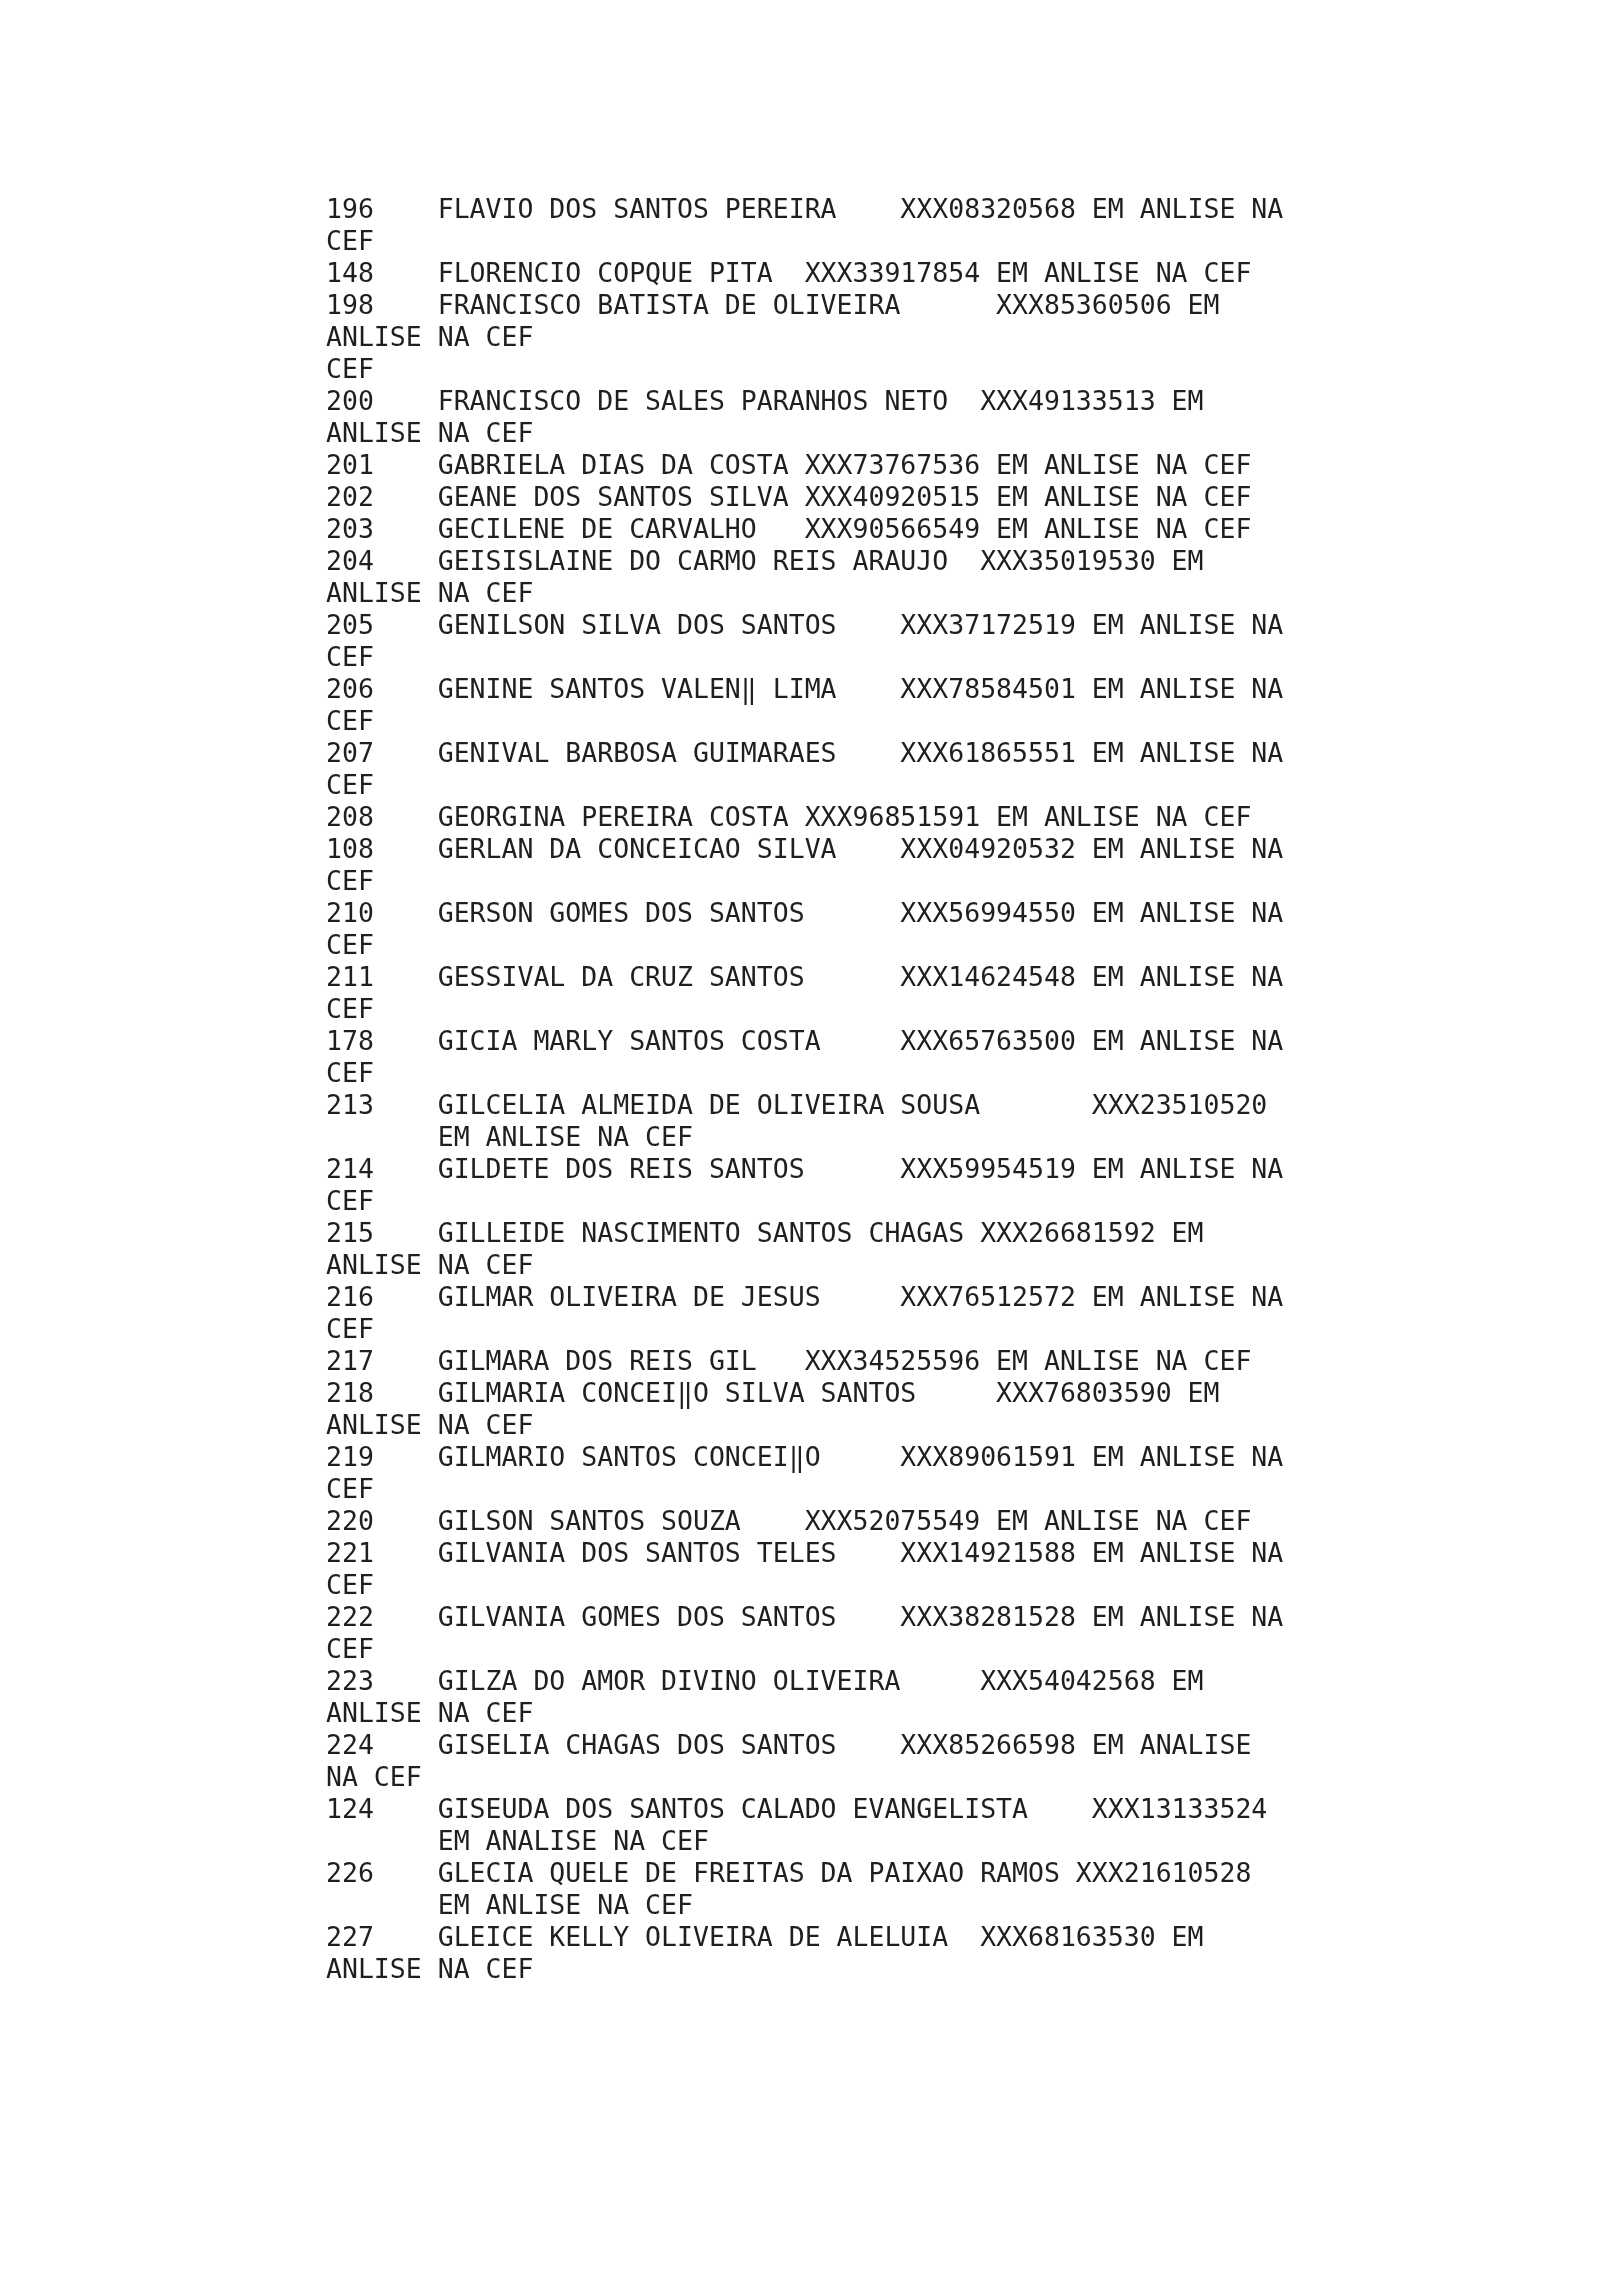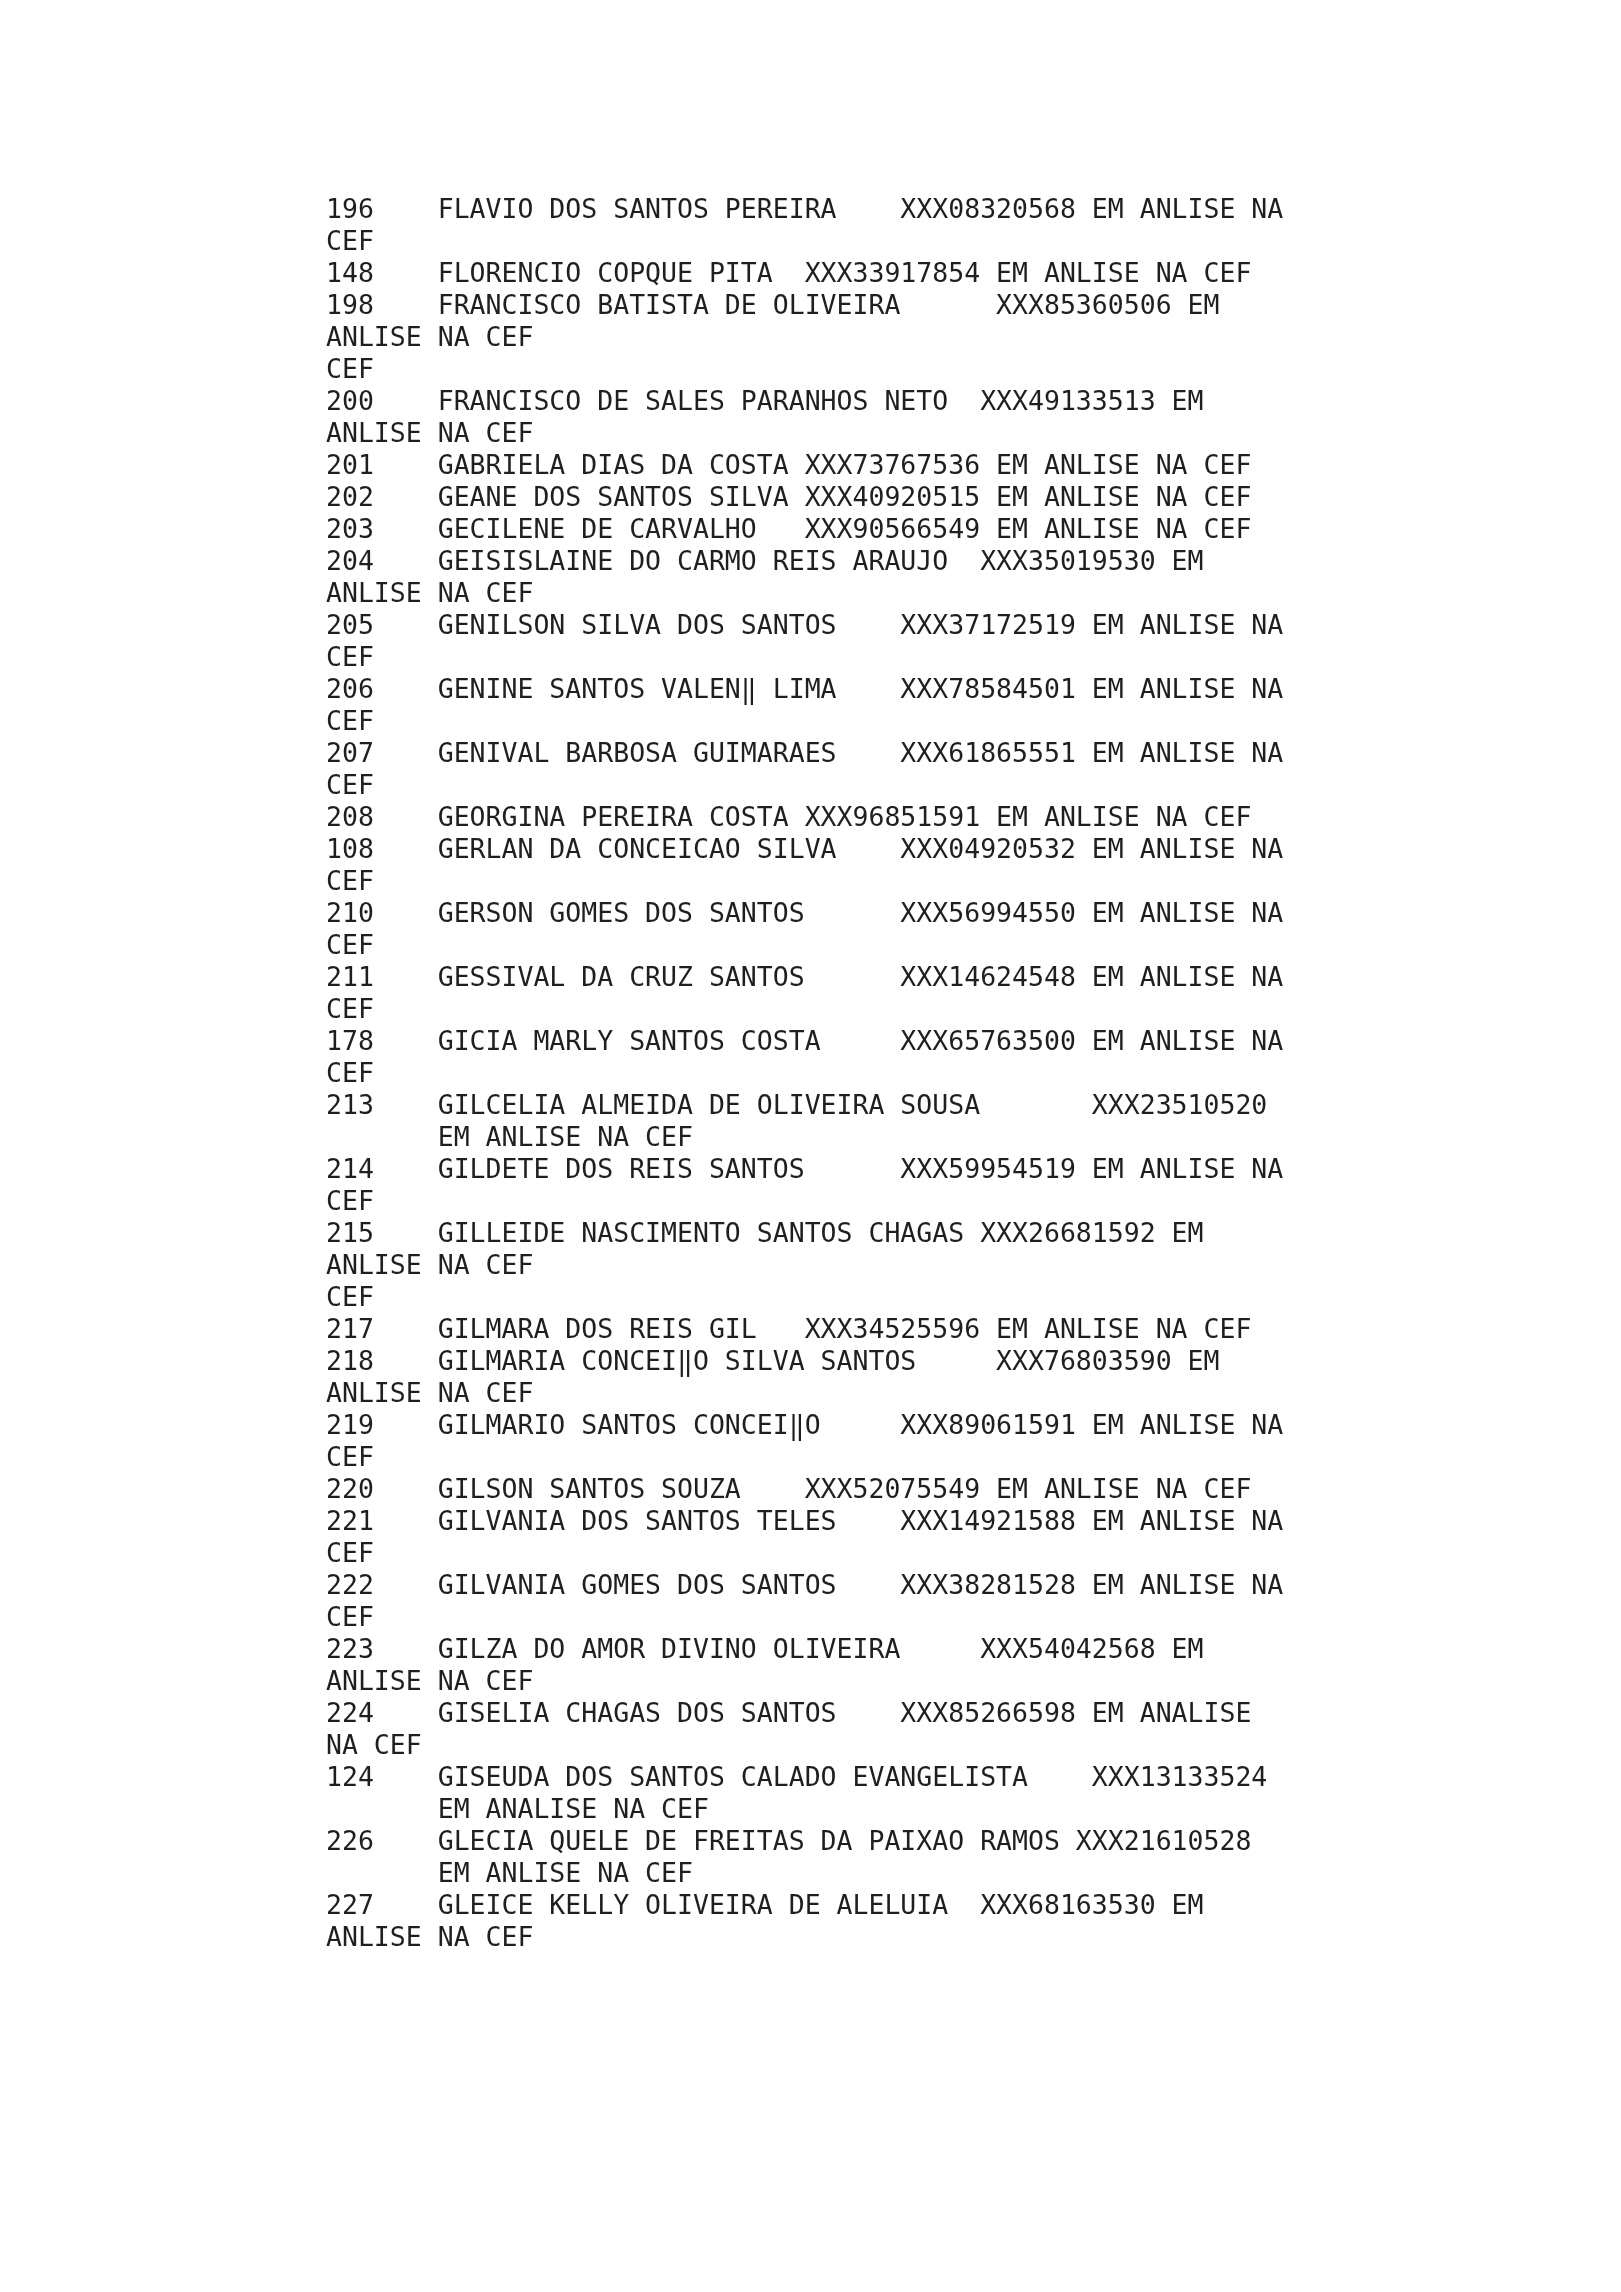--- a/index.html
+++ b/index.html
@@ -61,20 +61,21 @@
       <div class="text-line">211    GESSIVAL DA CRUZ SANTOS      XXX14624548 EM ANLISE NA</div>
       <div class="text-line">CEF</div>
       <div class="text-line">178    GICIA MARLY SANTOS COSTA     XXX65763500 EM ANLISE NA</div>
       <div class="text-line">CEF</div>
       <div class="text-line">213    GILCELIA ALMEIDA DE OLIVEIRA SOUSA       XXX23510520</div>
       <div class="text-line">       EM ANLISE NA CEF</div>
       <div class="text-line">214    GILDETE DOS REIS SANTOS      XXX59954519 EM ANLISE NA</div>
       <div class="text-line">CEF</div>
       <div class="text-line">215    GILLEIDE NASCIMENTO SANTOS CHAGAS XXX26681592 EM</div>
       <div class="text-line">ANLISE NA CEF</div>
+      <div class="text-line">216    GILMAR OLIVEIRA DE JESUS     XXX76512572 EM ANLISE NA</div>
       <div class="text-line">CEF</div>
       <div class="text-line">217    GILMARA DOS REIS GIL   XXX34525596 EM ANLISE NA CEF</div>
       <div class="text-line">218    GILMARIA CONCEI‖O SILVA SANTOS     XXX76803590 EM</div>
       <div class="text-line">ANLISE NA CEF</div>
       <div class="text-line">219    GILMARIO SANTOS CONCEI‖O     XXX89061591 EM ANLISE NA</div>
       <div class="text-line">CEF</div>
       <div class="text-line">220    GILSON SANTOS SOUZA    XXX52075549 EM ANLISE NA CEF</div>
       <div class="text-line">221    GILVANIA DOS SANTOS TELES    XXX14921588 EM ANLISE NA</div>
       <div class="text-line">CEF</div>
       <div class="text-line">222    GILVANIA GOMES DOS SANTOS    XXX38281528 EM ANLISE NA</div>

